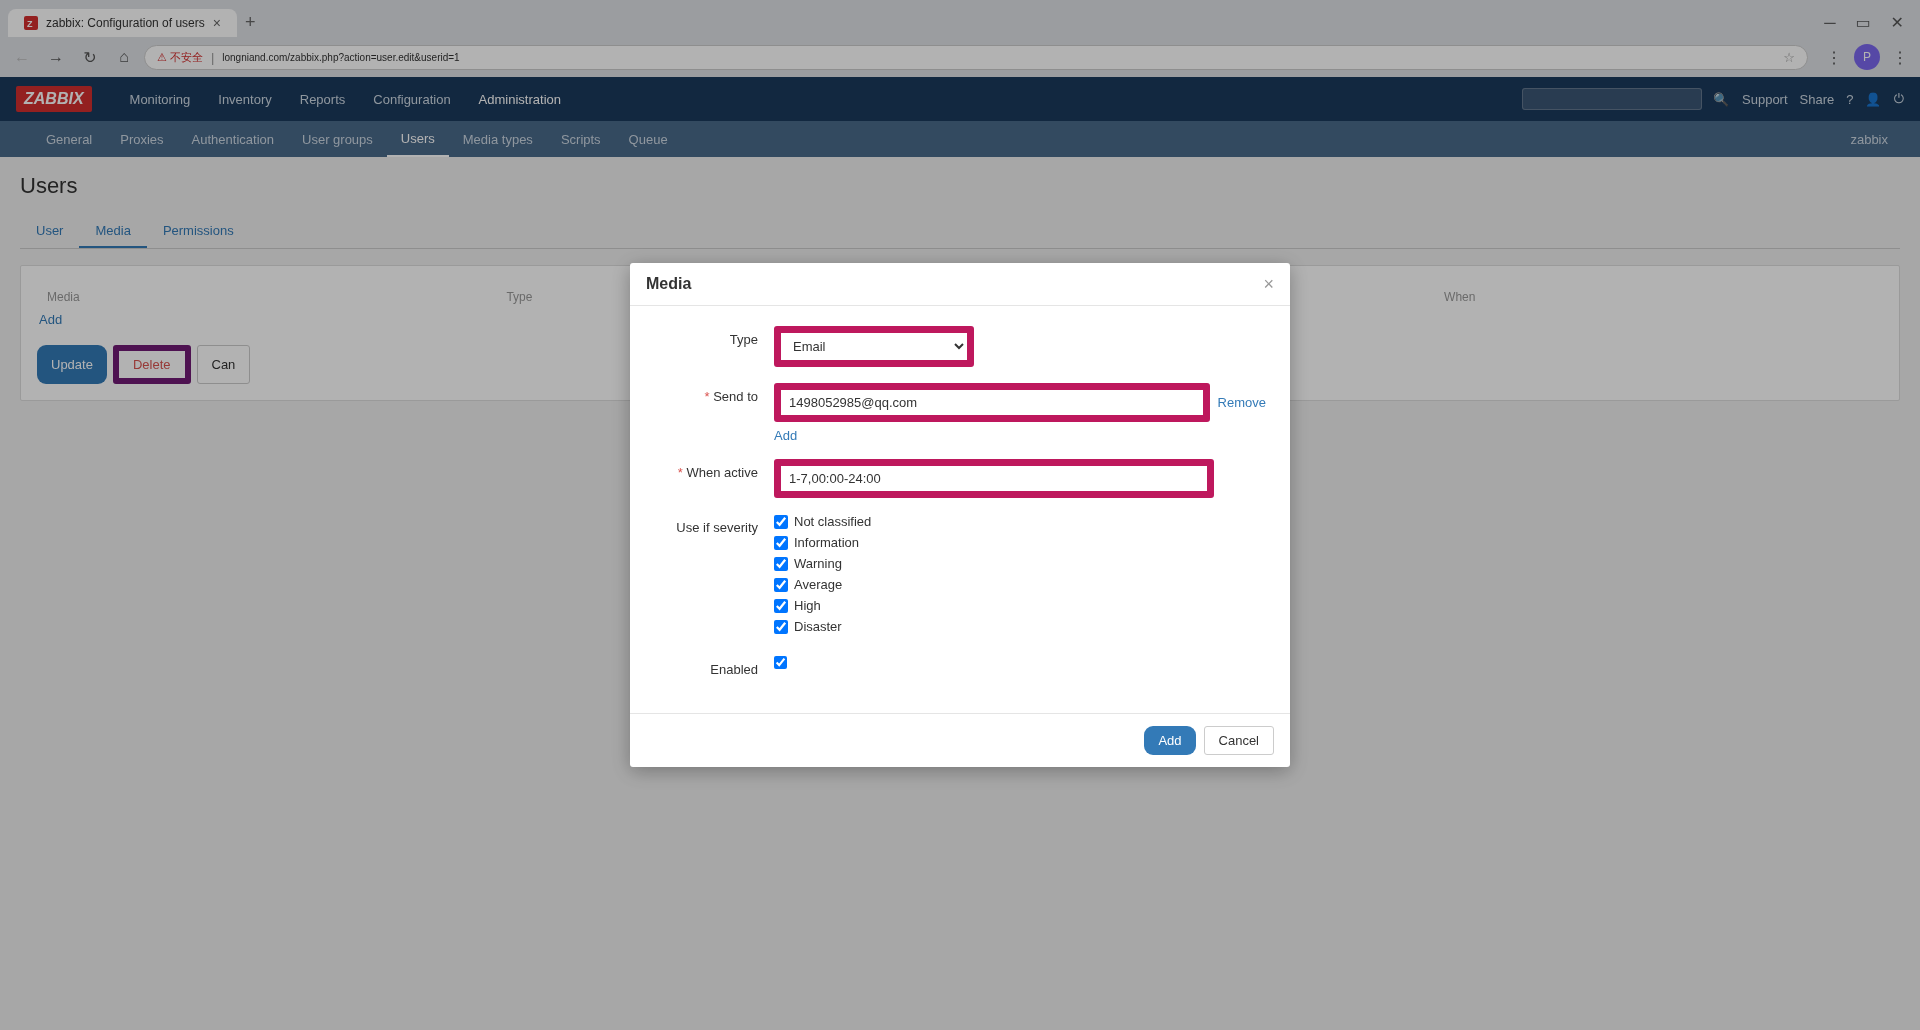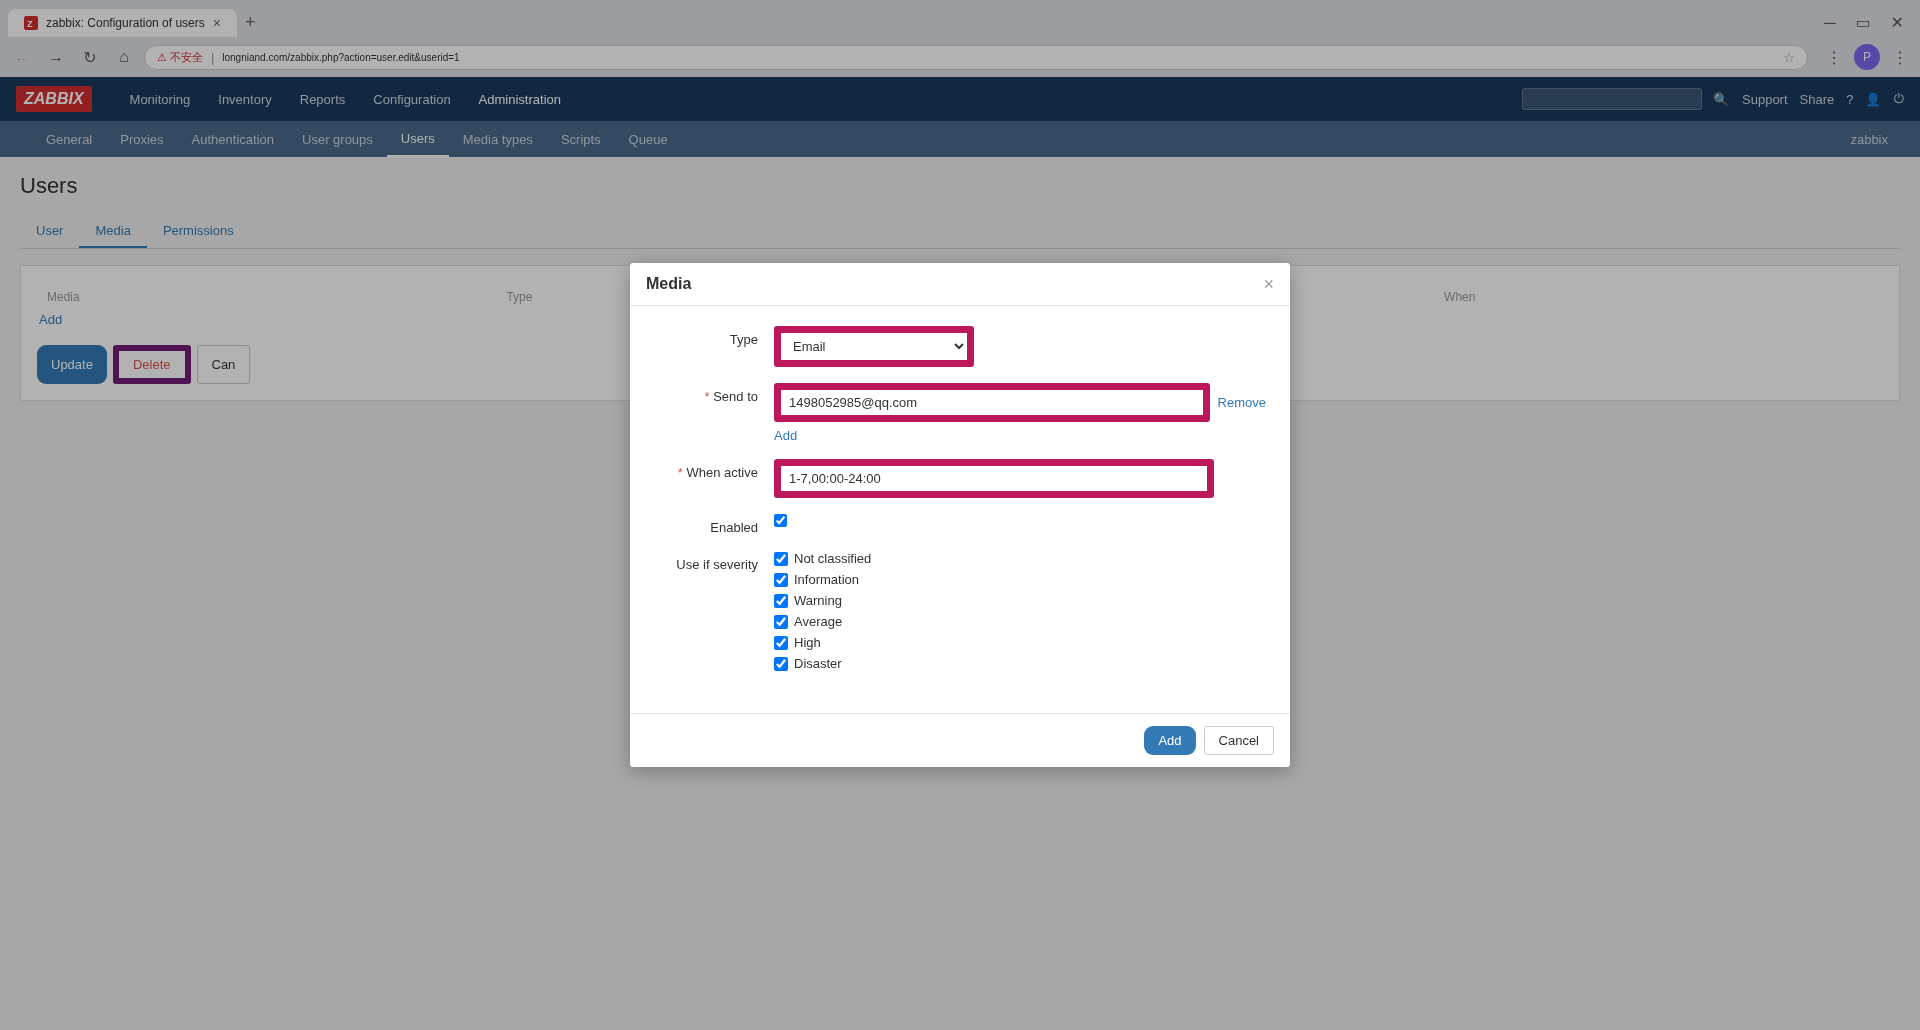--- a/index.html
+++ b/index.html
@@ -236,53 +236,53 @@
       </div>
 
       <div class="field-row">
         <label class="field-label required">When active</label>
         <div class="field-content">
           <input type="text" class="form-control" value="1-7,00:00-24:00" style="width: 440px;">
         </div>
       </div>
 
       <div class="field-row">
+        <label class="field-label">Use if severity</label>
+        <div class="field-content">
+          <div class="checkbox-row">
+            <input type="checkbox" checked="" style="">
+            <span class="checkbox-label">Not classified</span>
+          </div>
+          <div class="checkbox-row">
+            <input type="checkbox" checked="" style="">
+            <span class="checkbox-label">Information</span>
+          </div>
+          <div class="checkbox-row">
+            <input type="checkbox" checked="" style="">
+            <span class="checkbox-label">Warning</span>
+          </div>
+          <div class="checkbox-row">
+            <input type="checkbox" checked="" style="">
+            <span class="checkbox-label">Average</span>
+          </div>
+          <div class="checkbox-row">
+            <input type="checkbox" checked="" style="">
+            <span class="checkbox-label">High</span>
+          </div>
+          <div class="checkbox-row">
+            <input type="checkbox" checked="" style="">
+            <span class="checkbox-label">Disaster</span>
+          </div>
+        </div>
+      </div>
+
+      <div class="field-row">
         <label class="field-label">Enabled</label>
         <div class="field-content">
           <input type="checkbox" checked="" style="">
-        </div>
-      </div>
-
-      <div class="field-row">
-        <label class="field-label">Use if severity</label>
-        <div class="field-content">
-          <div class="checkbox-row">
-            <input type="checkbox" checked="" style="">
-            <span class="checkbox-label">Not classified</span>
-          </div>
-          <div class="checkbox-row">
-            <input type="checkbox" checked="" style="">
-            <span class="checkbox-label">Information</span>
-          </div>
-          <div class="checkbox-row">
-            <input type="checkbox" checked="" style="">
-            <span class="checkbox-label">Warning</span>
-          </div>
-          <div class="checkbox-row">
-            <input type="checkbox" checked="" style="">
-            <span class="checkbox-label">Average</span>
-          </div>
-          <div class="checkbox-row">
-            <input type="checkbox" checked="" style="">
-            <span class="checkbox-label">High</span>
-          </div>
-          <div class="checkbox-row">
-            <input type="checkbox" checked="" style="">
-            <span class="checkbox-label">Disaster</span>
-          </div>
         </div>
       </div>
 
     </div>
     <div class="modal-footer">
       <button class="btn-blue">Add</button>
       <button class="btn-default">Cancel</button>
     </div>
   </div>
 </div>

